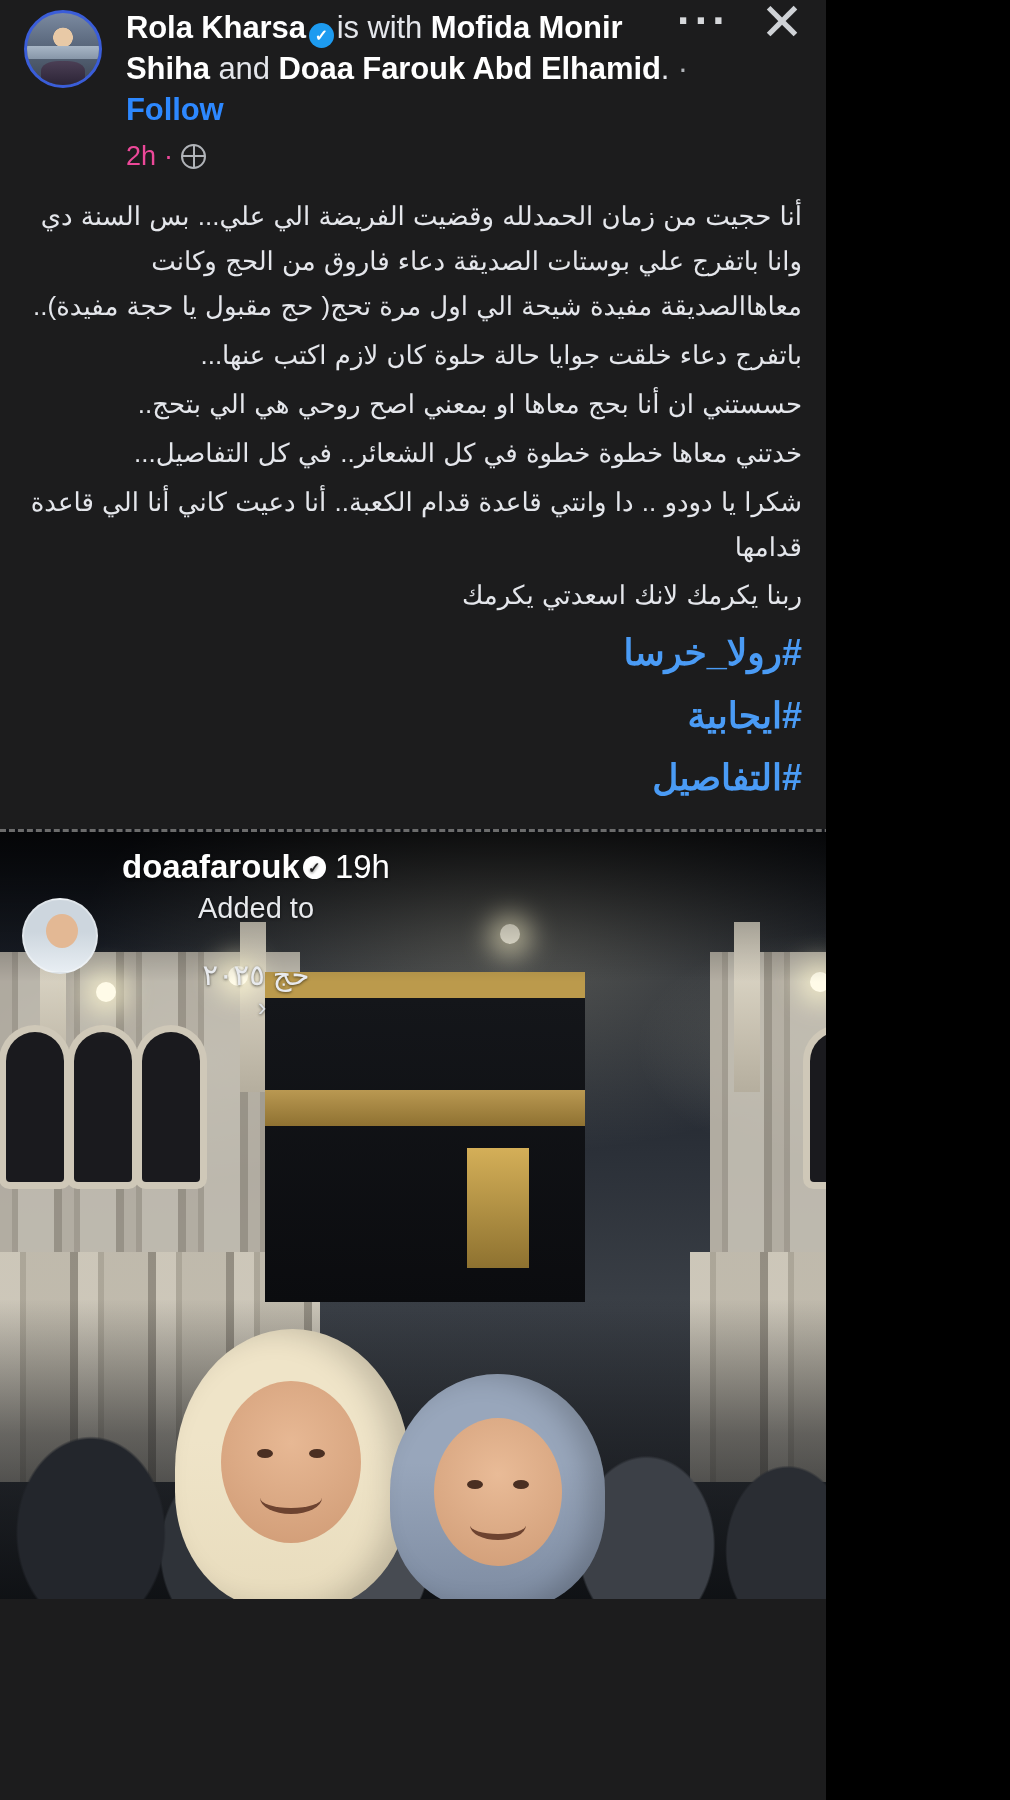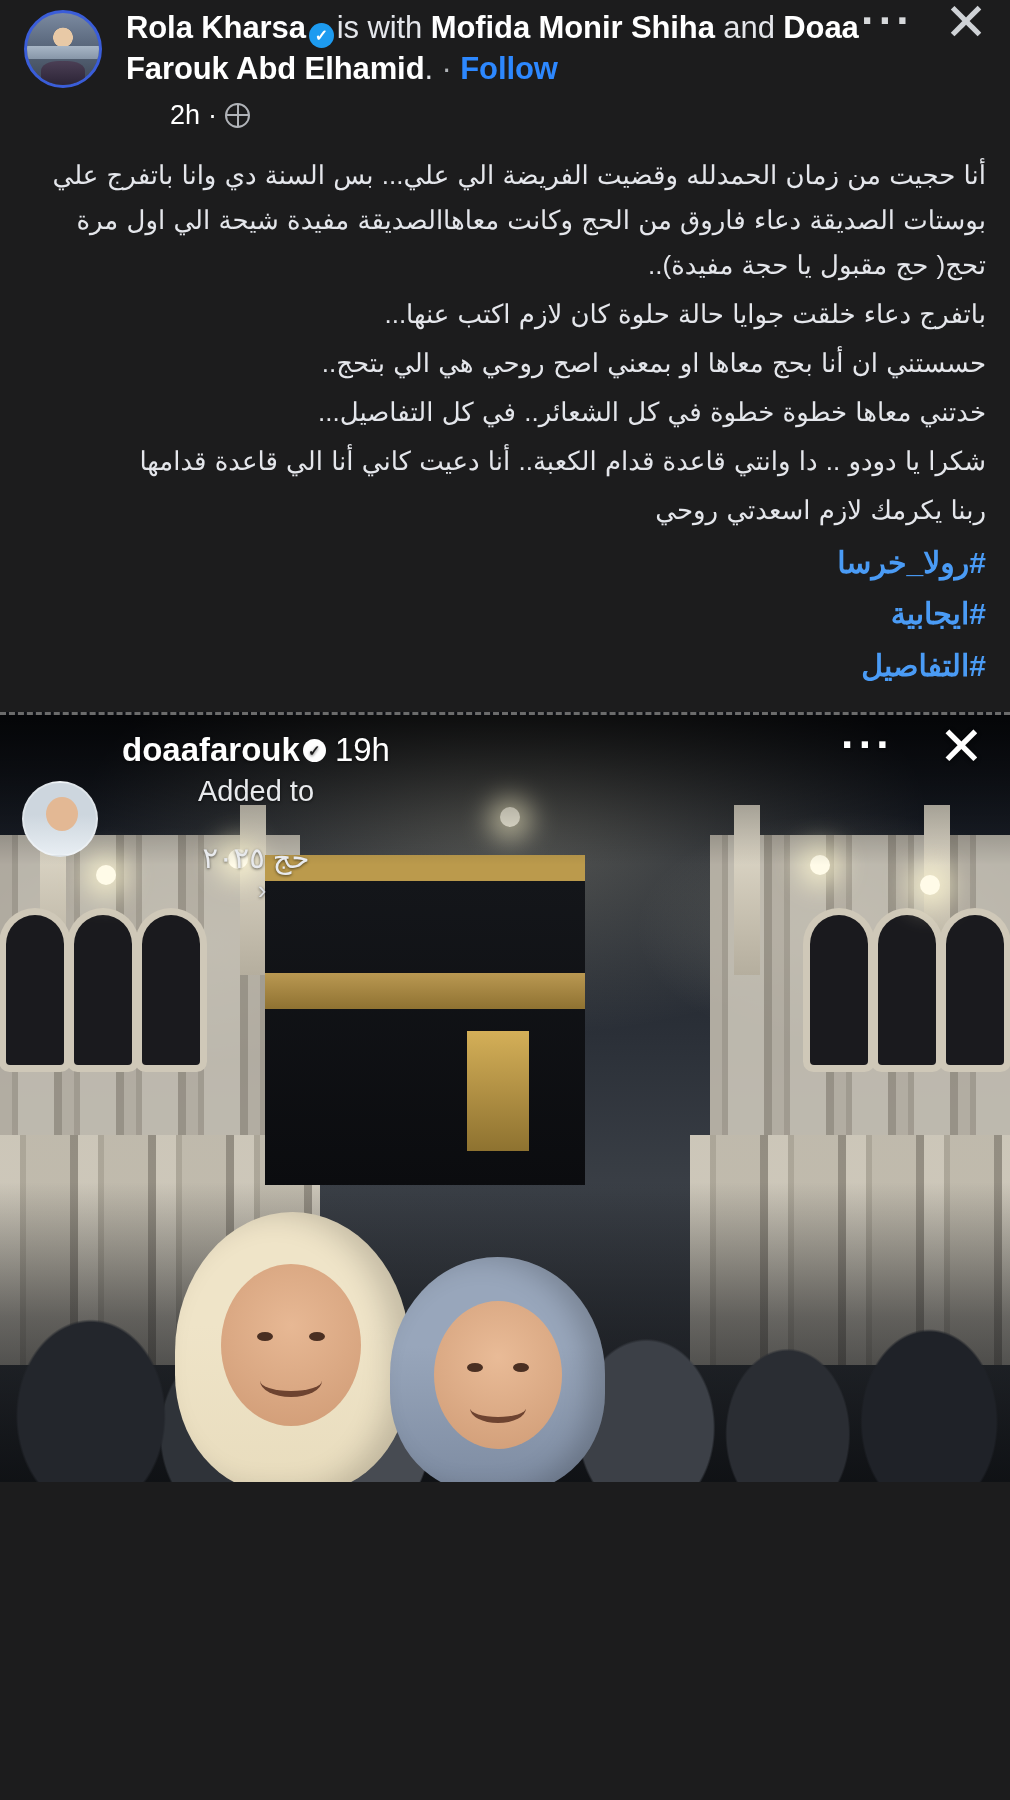--- a/index.html
+++ b/index.html
@@ -5,21 +5,21 @@
   * { box-sizing: border-box; margin: 0; padding: 0; }
   html, body {
     width: 1010px;
     height: 1800px;
     background: #000;
     font-family: "Liberation Sans", sans-serif;
     overflow: hidden;
   }
   .screen {
     position: relative;
-    width: 1010px;
+    width: 826px;
     height: 1800px;
     background: #1c1c1d;
     overflow: hidden;
   }
 
   
   .post-header {
     position: relative;
     padding: 8px 18px 6px 24px;
     display: flex;
@@ -77,23 +77,22 @@
     vertical-align: -3px;
     margin: 0 3px;
     font-weight: 700;
   }
   .follow-link { color: #2d88ff; font-weight: 700; }
   .dot-sep { color: #b0b3b8; }
   .meta-row {
     margin-top: 10px;
     display: flex;
     align-items: center;
-    color: #ffffff;
+    color: #ec4899;
     font-size: 27px;
-    margin-left: 44px;
   }
   .meta-row .sep { margin: 0 8px; }
   .globe {
     width: 25px; height: 25px;
     border-radius: 50%;
     border: 2px solid #b0b3b8;
     position: relative;
     display: inline-block;
   }
   .globe::before {
@@ -135,21 +134,21 @@
   }
   .para {
     color: #e4e6eb;
     font-size: 26px;
     line-height: 1.73;
     margin-bottom: 4px;
     word-spacing: 1px;
   }
   .tag {
     color: #4a9bf5;
-    font-size: 30px;
+    font-size: 36px;
     line-height: 1.73;
     font-weight: 700;
     display: block;
   }
 
   
   .story {
     position: relative;
     width: 1010px;
     height: 770px;
@@ -380,21 +379,21 @@
     <div class="kebab">···</div>
     <div class="close-x">✕</div>
   </div>
 
   <div class="post-body">
     <div class="para">أنا حجيت من زمان الحمدلله  وقضيت الفريضة الي علي... بس السنة دي وانا باتفرج علي بوستات الصديقة دعاء فاروق من الحج وكانت معاهاالصديقة  مفيدة شيحة الي اول مرة تحج( حج مقبول يا حجة مفيدة)..</div>
     <div class="para">باتفرج دعاء خلقت جوايا حالة حلوة كان لازم اكتب عنها...</div>
     <div class="para">حسستني ان أنا بحج معاها او بمعني اصح روحي هي الي بتحج..</div>
     <div class="para">خدتني معاها خطوة خطوة في كل  الشعائر.. في كل التفاصيل...</div>
     <div class="para">شكرا يا دودو .. دا وانتي قاعدة قدام الكعبة.. أنا دعيت كاني أنا الي قاعدة قدامها</div>
-    <div class="para">ربنا يكرمك لازم اسعدتي روحي</div>
+    <div class="para">ربنا يكرمك لانك اسعدتي يكرمك</div>
     <span class="tag">#رولا_خرسا</span>
     <span class="tag">#ايجابية</span>
     <span class="tag">#التفاصيل</span>
   </div>
 
   <div class="story">
     <div class="bg"></div>
 
     <div class="arcade left"></div>
     <div class="arcade right"></div>

